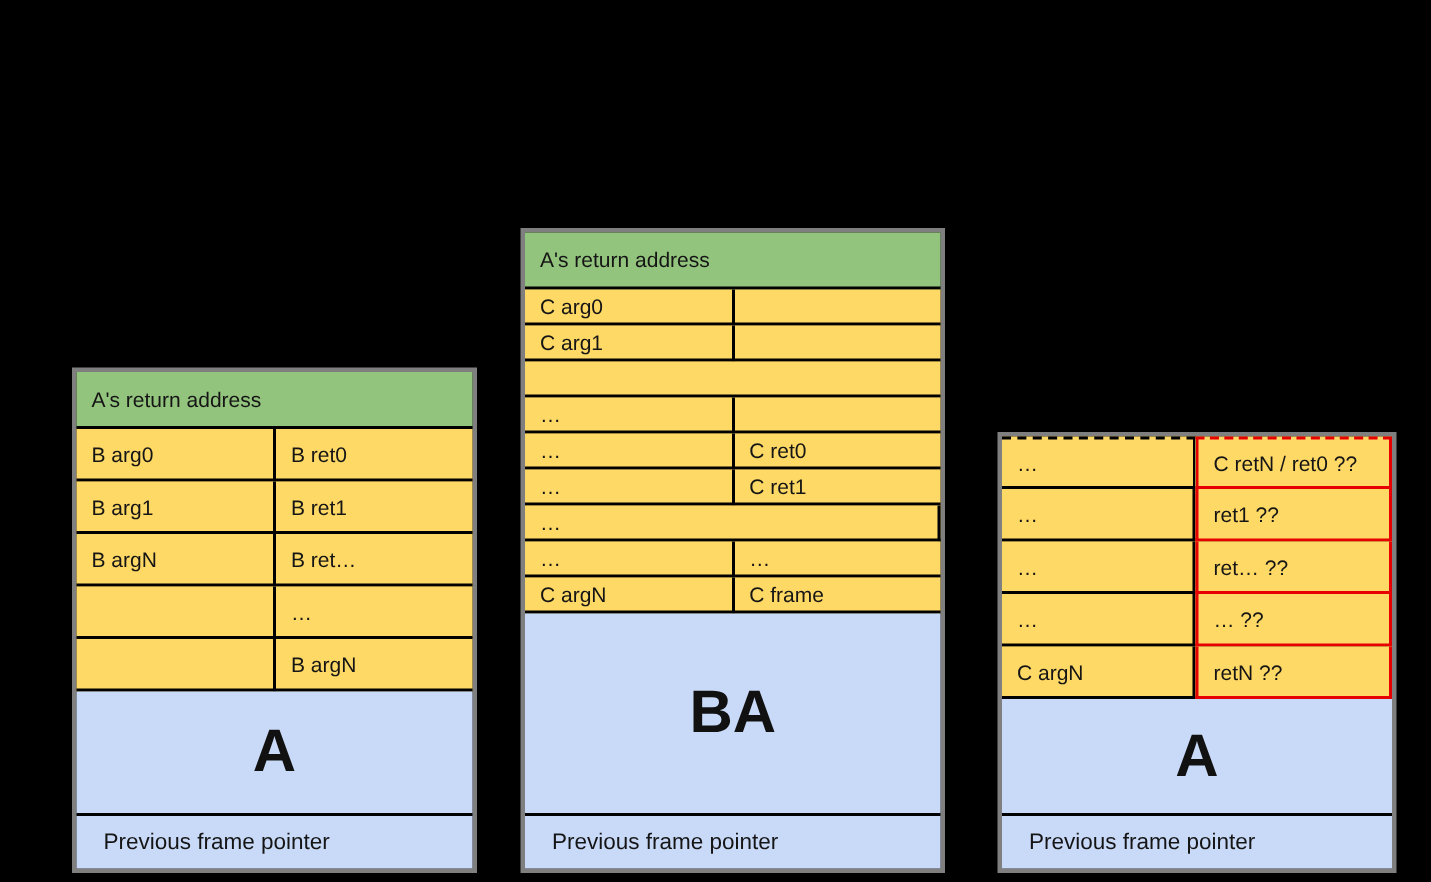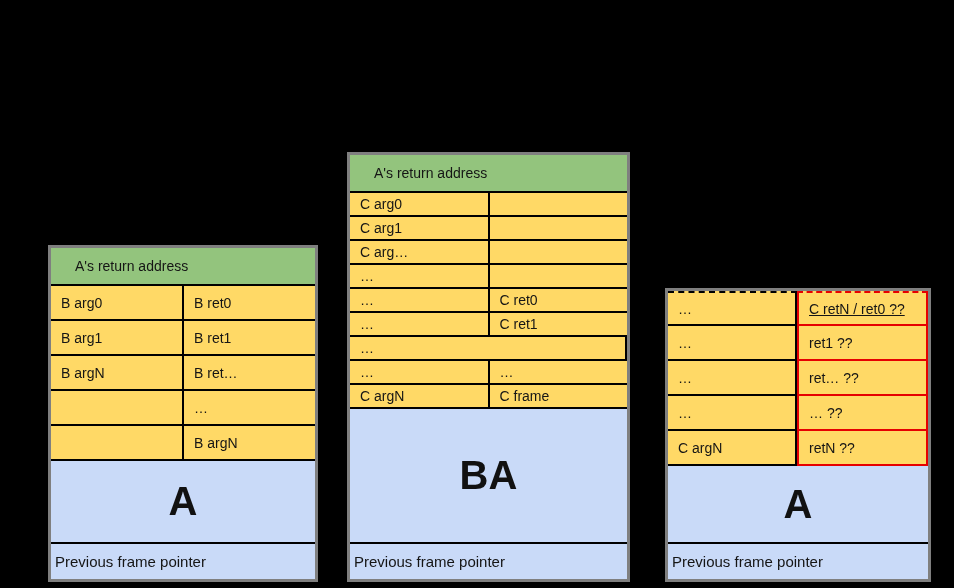--- a/index.html
+++ b/index.html
@@ -29,21 +29,21 @@
   .s-right { left: 665px; top: 288px; width: 266px; height: 294px; }
 
   .hdr {
     flex: 0 0 auto;
     height: 38px;
     box-sizing: border-box;
     background: #93c47d;
     border-bottom: 2px solid #000;
     display: flex;
     align-items: center;
-    padding-left: 24px;
+    padding-left: 10px;
   }
   .rows { flex: 0 0 auto; display: flex; flex-direction: column; }
   .row  { display: flex; }
   .cell {
     flex: 1 1 0;
     box-sizing: border-box;
     height: 35px;
     background: #ffd966;
     border-bottom: 2px solid #000;
     display: flex;
@@ -55,41 +55,41 @@
   .s-mid .cell { height: 24px; }
   .c1 { border-right: 2px solid #000; }
 
   
   .s-right .c2 {
     border-left: 2px solid #e60000;
     border-right: 2px solid #e60000;
     border-bottom: 2px solid #e60000;
   }
   .s-right .row:first-child .c1 { border-top: 2px dashed #000000; }
-  .s-right .row:first-child .c2 { border-top: 2px dashed #e60000; text-decoration: underline; }
+  .s-right .row:first-child .c2 { border-top: 2px dashed #e60000; }
 
   .frame-body {
     flex: 1 1 auto;
     background: #c9daf8;
     border-bottom: 2px solid #000;
     display: flex;
     align-items: center;
     justify-content: center;
     font-weight: bold;
     font-size: 40px;
     color: #111;
   }
   .ftr {
     flex: 0 0 auto;
     height: 35px;
     box-sizing: border-box;
     background: #c9daf8;
     display: flex;
     align-items: center;
-    padding-left: 4px;
+    padding-left: 18px;
     font-size: 15px;
   }
 </style>
 </head>
 <body>
 
 <div class="canvas">
 
   <div class="stack s-left">
     <div class="hdr">A's return address</div>
@@ -124,21 +124,20 @@
     <div class="rows">
         <div class="row">
           <div class="cell c1">C arg0</div>
           <div class="cell c2"></div>
         </div>
         <div class="row">
           <div class="cell c1">C arg1</div>
           <div class="cell c2"></div>
         </div>
         <div class="row">
-          <div class="cell c1">C arg…</div>
           <div class="cell c2"></div>
         </div>
         <div class="row">
           <div class="cell c1">…</div>
           <div class="cell c2"></div>
         </div>
         <div class="row">
           <div class="cell c1">…</div>
           <div class="cell c2">C ret0</div>
         </div>

